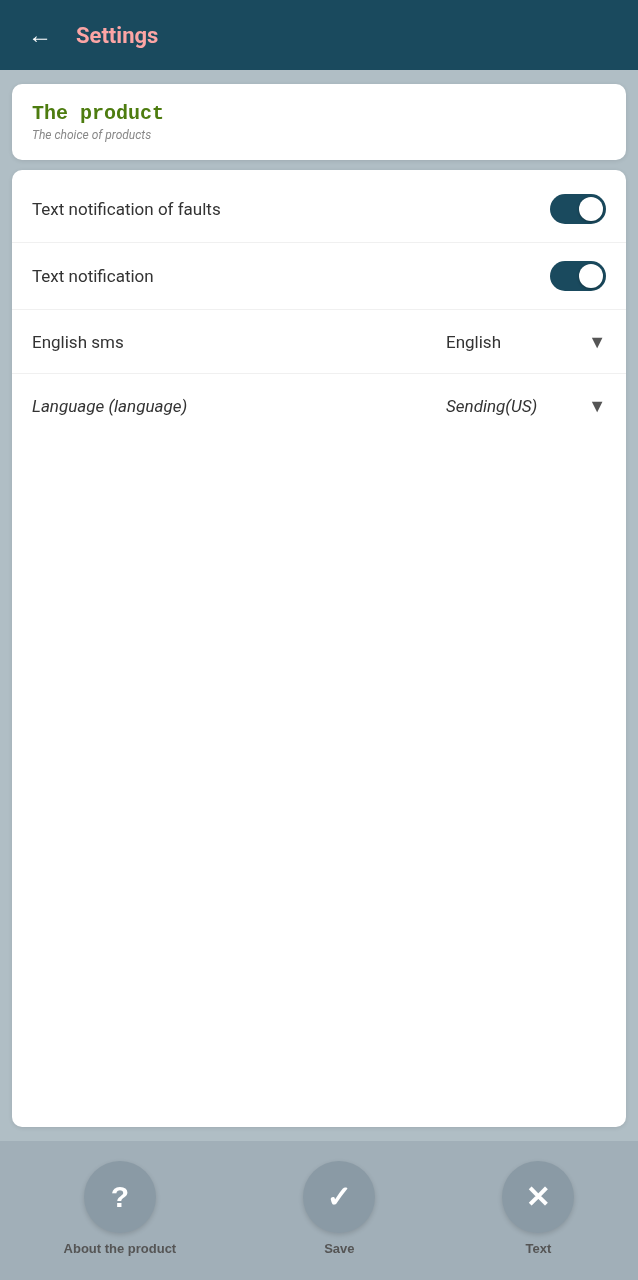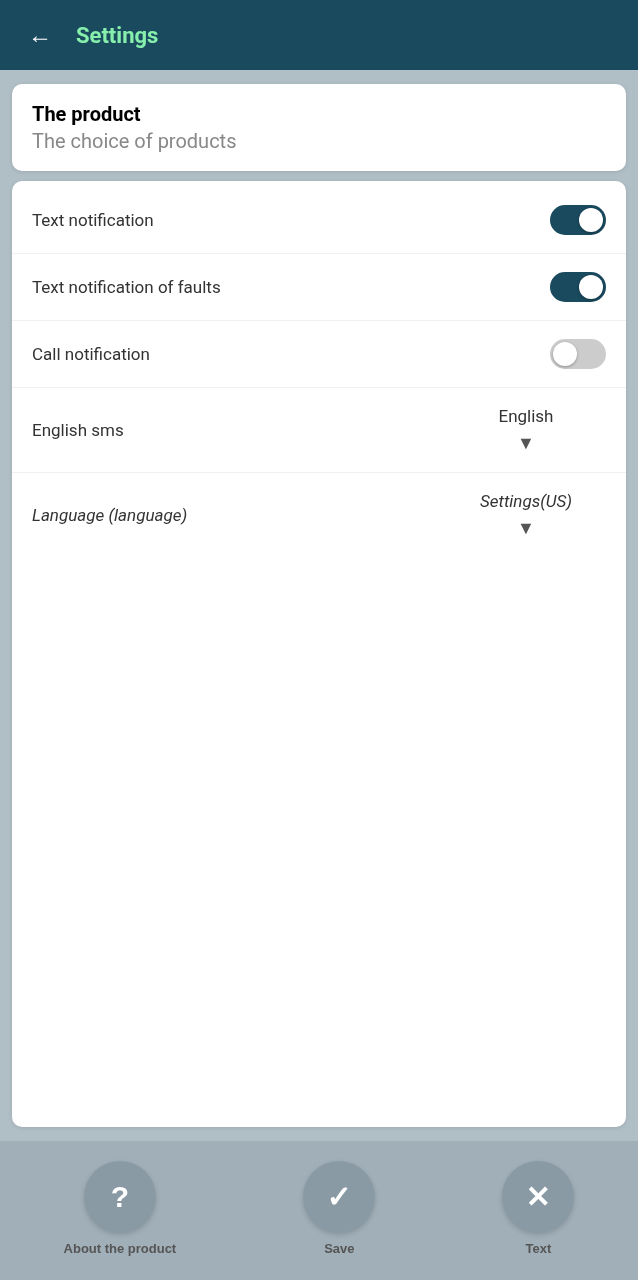--- a/index.html
+++ b/index.html
@@ -24,21 +24,21 @@
     }
     .topbar-back {
       color: white;
       font-size: 24px;
       cursor: pointer;
       background: none;
       border: none;
       padding: 4px 8px;
     }
     .topbar-title {
-      color: #86efac;
+      color: #fca5a5;
       font-size: 22px;
       font-weight: bold;
     }
 
     
     .main-content {
       flex: 1;
       padding: 14px 12px;
       display: flex;
       flex-direction: column;
@@ -47,28 +47,30 @@
     }
 
     
     .product-card {
       background: white;
       border-radius: 10px;
       padding: 18px 20px;
       box-shadow: 0 1px 4px rgba(0,0,0,0.1);
     }
     .product-name {
-      color: #000000;
+      color: #4d7c0f;
       font-size: 20px;
       font-weight: bold;
+      font-family: Liberation Mono, monospace;
     }
     .product-subtitle {
       color: #888;
-      font-size: 20px;
+      font-size: 12px;
       margin-top: 3px;
+      font-style: italic;
     }
 
     
     .settings-card {
       background: white;
       border-radius: 10px;
       padding: 6px 0;
       box-shadow: 0 1px 4px rgba(0,0,0,0.1);
       flex: 1;
     }
@@ -129,21 +131,20 @@
     }
 
     
     .dropdown-container {
       display: flex;
       align-items: center;
       gap: 6px;
       cursor: pointer;
       min-width: 160px;
       justify-content: space-between;
-      flex-direction: column;
     }
     .dropdown-value {
       color: #333;
       font-size: 17px;
     }
     .dropdown-arrow {
       color: #555;
       font-size: 18px;
     }
 
@@ -199,51 +200,44 @@
 <div class="main-content">
 
   <div class="product-card">
     <div class="product-name">The product</div>
     <div class="product-subtitle">The choice of products</div>
   </div>
 
   <div class="settings-card" id="settings-list">
 
   <div class="setting-row">
+        <span class="setting-label">Text notification of faults</span>
+        <div class="toggle-container">
+          <div class="toggle-track on"></div>
+          <div class="toggle-thumb on"></div>
+        </div>
+      </div>
+      <div class="setting-row">
         <span class="setting-label">Text notification</span>
         <div class="toggle-container">
           <div class="toggle-track on"></div>
           <div class="toggle-thumb on"></div>
-        </div>
-      </div>
-      <div class="setting-row">
-        <span class="setting-label">Text notification of faults</span>
-        <div class="toggle-container">
-          <div class="toggle-track on"></div>
-          <div class="toggle-thumb on"></div>
-        </div>
-      </div>
-      <div class="setting-row">
-        <span class="setting-label">Call notification</span>
-        <div class="toggle-container">
-          <div class="toggle-track off"></div>
-          <div class="toggle-thumb off"></div>
         </div>
       </div>
       <div class="setting-row">
         <span class="setting-label">English sms</span>
         <div class="dropdown-container">
           <span class="dropdown-value">English</span>
           <span class="dropdown-arrow">▼</span>
         </div>
       </div>
       <div class="setting-row">
         <span class="setting-label">Language (language)</span>
         <div class="dropdown-container">
-          <span class="dropdown-value">Settings(US)</span>
+          <span class="dropdown-value">Sending(US)</span>
           <span class="dropdown-arrow">▼</span>
         </div>
       </div>
     </div>
 
 </div>
 
 <div class="bottom-bar" id="bottom-bar">
 
 <button class="bottom-btn">

